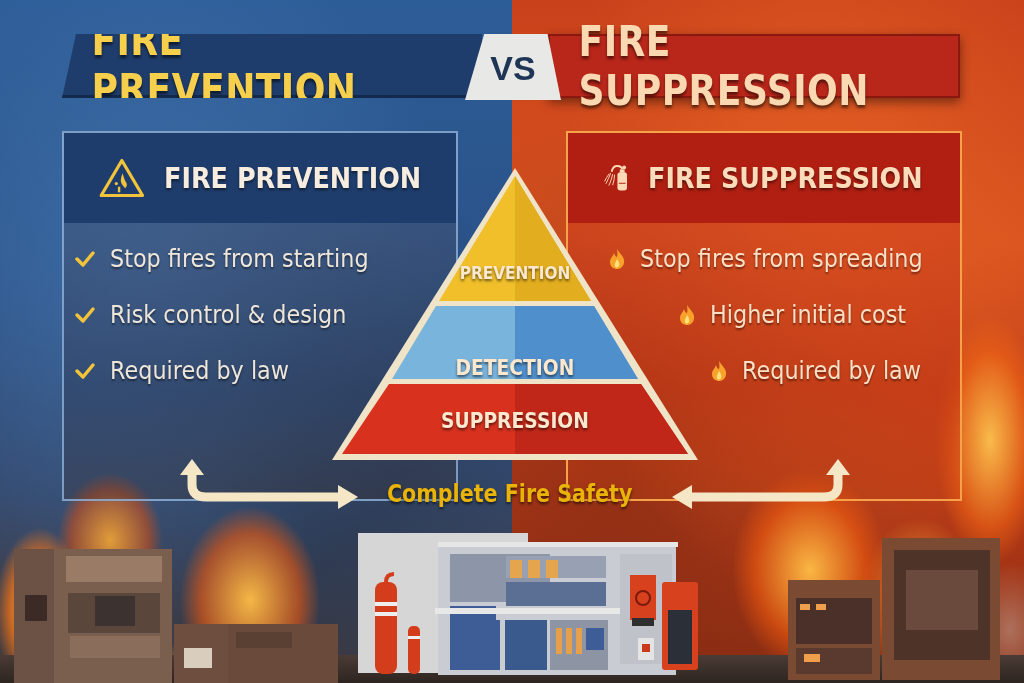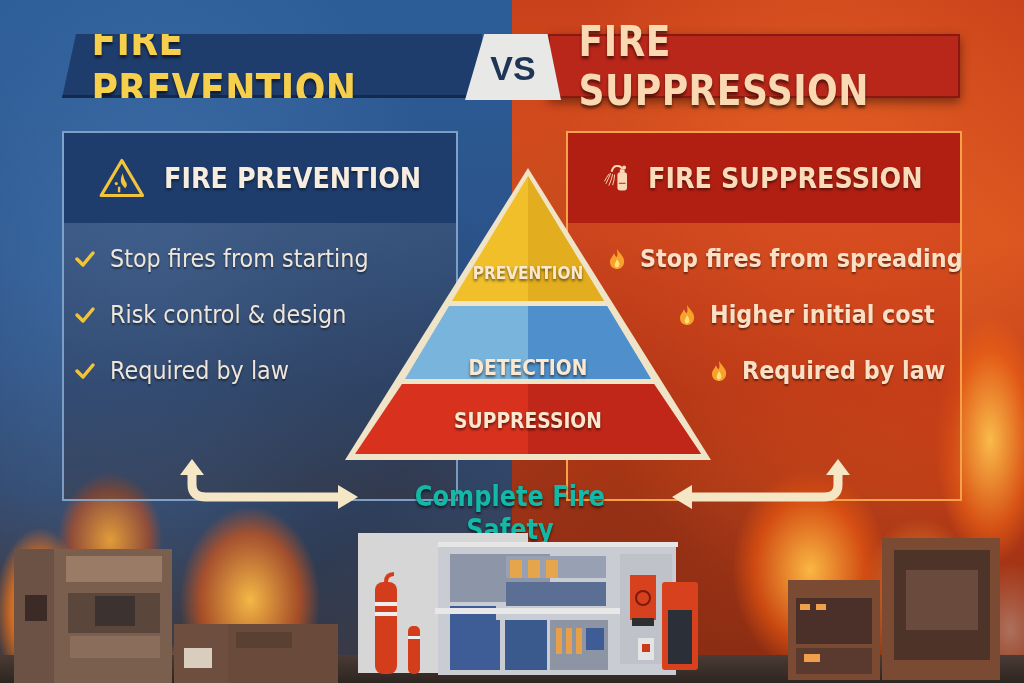--- a/index.html
+++ b/index.html
@@ -82,33 +82,33 @@
   .panel-left .panel-head { background: #1f3d6c; }
   .panel-right .panel-head { background: #b01f12; padding-left: 36px; }
   .panel-head .title { font-weight: bold; font-size: 29px; font-family: "DejaVu Sans", sans-serif; margin-left: 18px; transform: scaleX(0.88); transform-origin: left center; display: inline-block; white-space: nowrap; text-shadow: 0 2px 3px rgba(0,0,0,0.5); }
   .panel-left .panel-head .title { color: #f6ece0; }
   .panel-right .panel-head .title { color: #fbdcba; }
 
   .items { list-style: none; }
   .item { display: flex; align-items: center; height: 56px; font-size: 24px; white-space: nowrap; text-shadow: 0 2px 2px rgba(0,0,0,0.45); }
   .panel-left .item { color: #eee6da; padding-left: 10px; }
   .panel-left .item:first-child { margin-top: 8px; }
-  .panel-right .item { color: #fbe0c6; font-weight: bold; }
+  .panel-right .item { color: #fbe0c6; }
   .panel-right .item:first-child { margin-top: 8px; }
   .item .txt { transform: scaleX(0.93); transform-origin: left center; display: inline-block; }
   .check { width: 22px; height: 22px; margin-right: 14px; flex: 0 0 22px; }
   .flame { width: 18px; height: 22px; margin-right: 14px; flex: 0 0 18px; }
 
   
-  .pyramid { position: absolute; left: 343px; top: 166px; width: 370px; height: 296px; }
+  .pyramid { position: absolute; left: 330px; top: 166px; width: 370px; height: 296px; }
   .pyr-label { position: absolute; left: 0; width: 370px; text-align: center; font-weight: bold; font-family: "DejaVu Sans", sans-serif; color: #fbe8cf; text-shadow: 0 2px 3px rgba(0,0,0,0.55); }
   .pyr-label span { display: inline-block; transform: scaleX(0.85); }
 
   
-  .tagline { position: absolute; left: 360px; top: 480px; width: 300px; text-align: center; font-size: 28px; font-weight: bold; color: #14b8a6; text-shadow: 0 2px 3px rgba(0,0,0,0.6); }
+  .tagline { position: absolute; left: 360px; top: 480px; width: 300px; text-align: center; font-size: 24px; font-weight: bold; color: #eab308; text-shadow: 0 2px 3px rgba(0,0,0,0.6); }
   .tagline span { display: inline-block; transform: scaleX(0.86); }
   .arrows { position: absolute; left: 170px; top: 455px; width: 690px; height: 70px; }
 
   
   .scene { position: absolute; left: 0; top: 520px; width: 1024px; height: 163px; }
   .ground { position: absolute; left: 0; top: 655px; width: 1024px; height: 28px; background: linear-gradient(180deg, #4a3b35, #2e2520); }
 </style>
 </head>
 <body>
 

